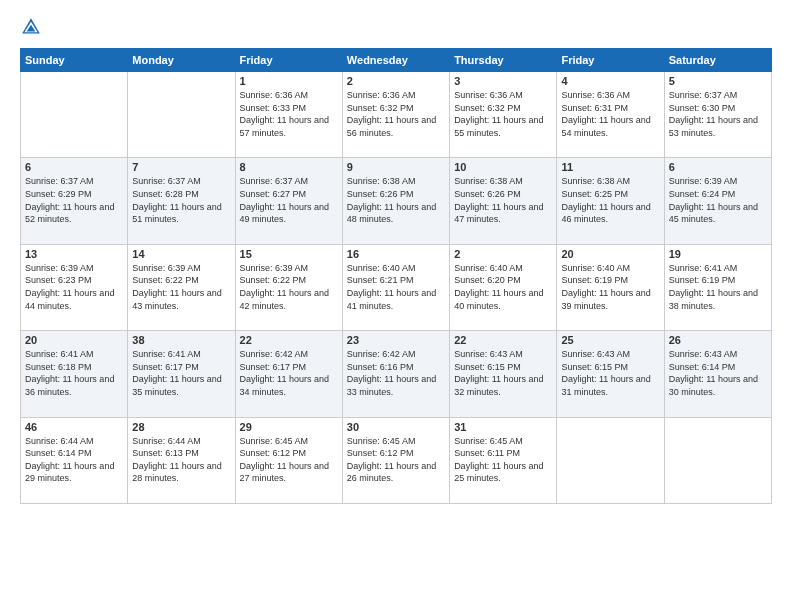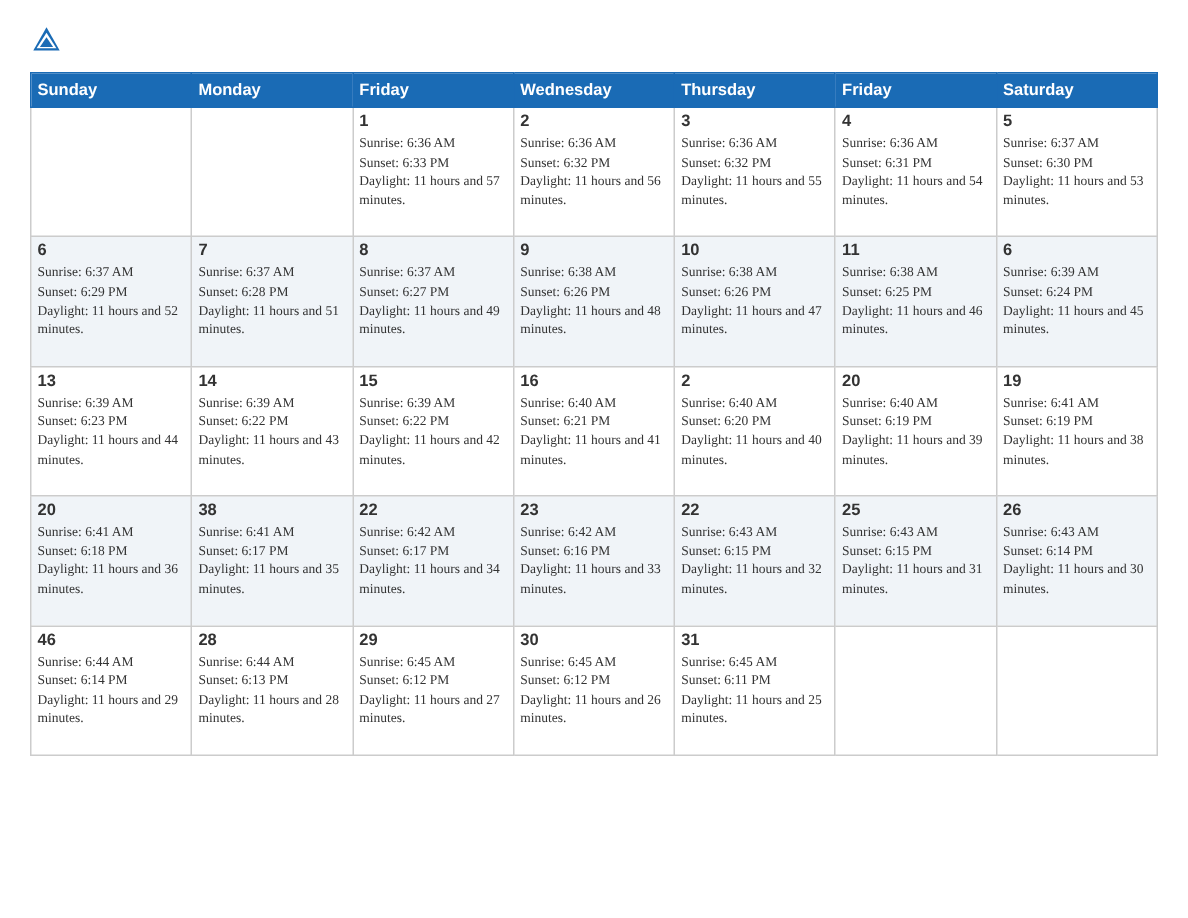--- a/index.html
+++ b/index.html
@@ -83,21 +83,20 @@
     .day-number {
       font-weight: bold;
       font-size: 11px;
       display: block;
       margin-bottom: 2px;
     }
     .day-detail {
       font-size: 9px;
       line-height: 1.4;
       color: #333;
-      font-family: Liberation Serif, serif;
     }
     .empty-cell {
       background: #f9f9f9;
     }
     tr:nth-child(odd) td {
       background: #fff;
     }
     tr:nth-child(even) td {
       background: #f0f4f8;
     }

